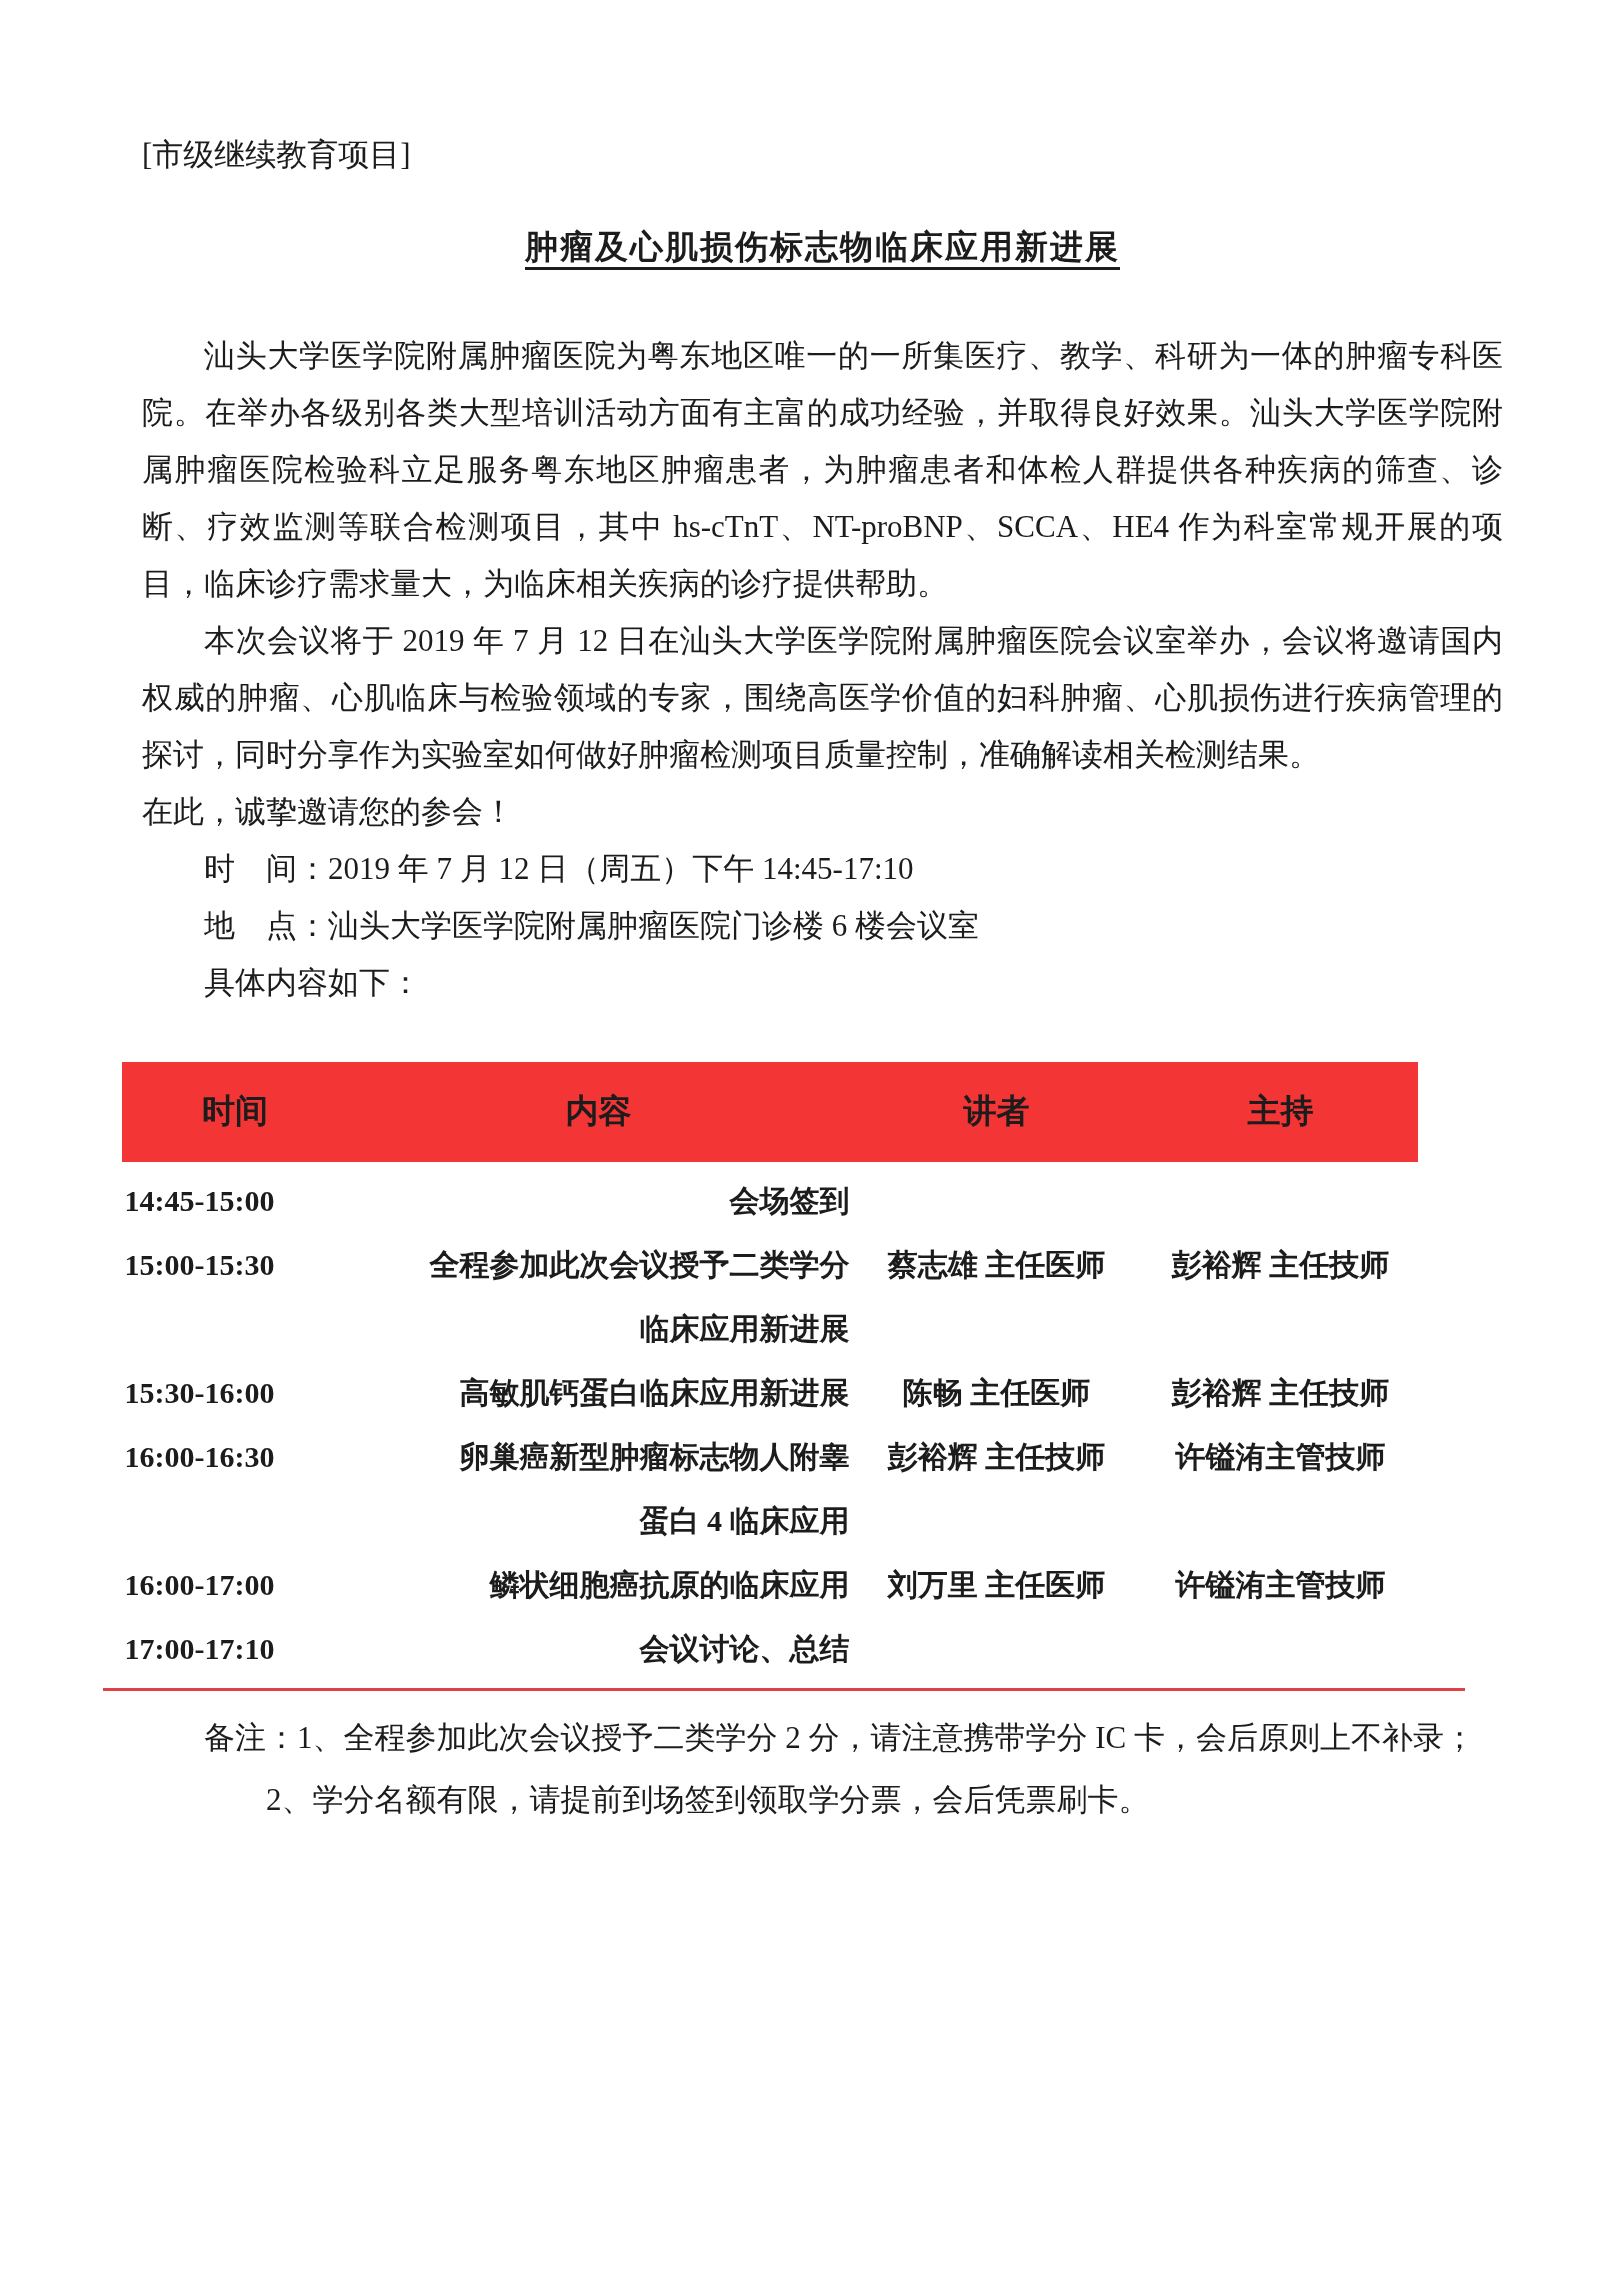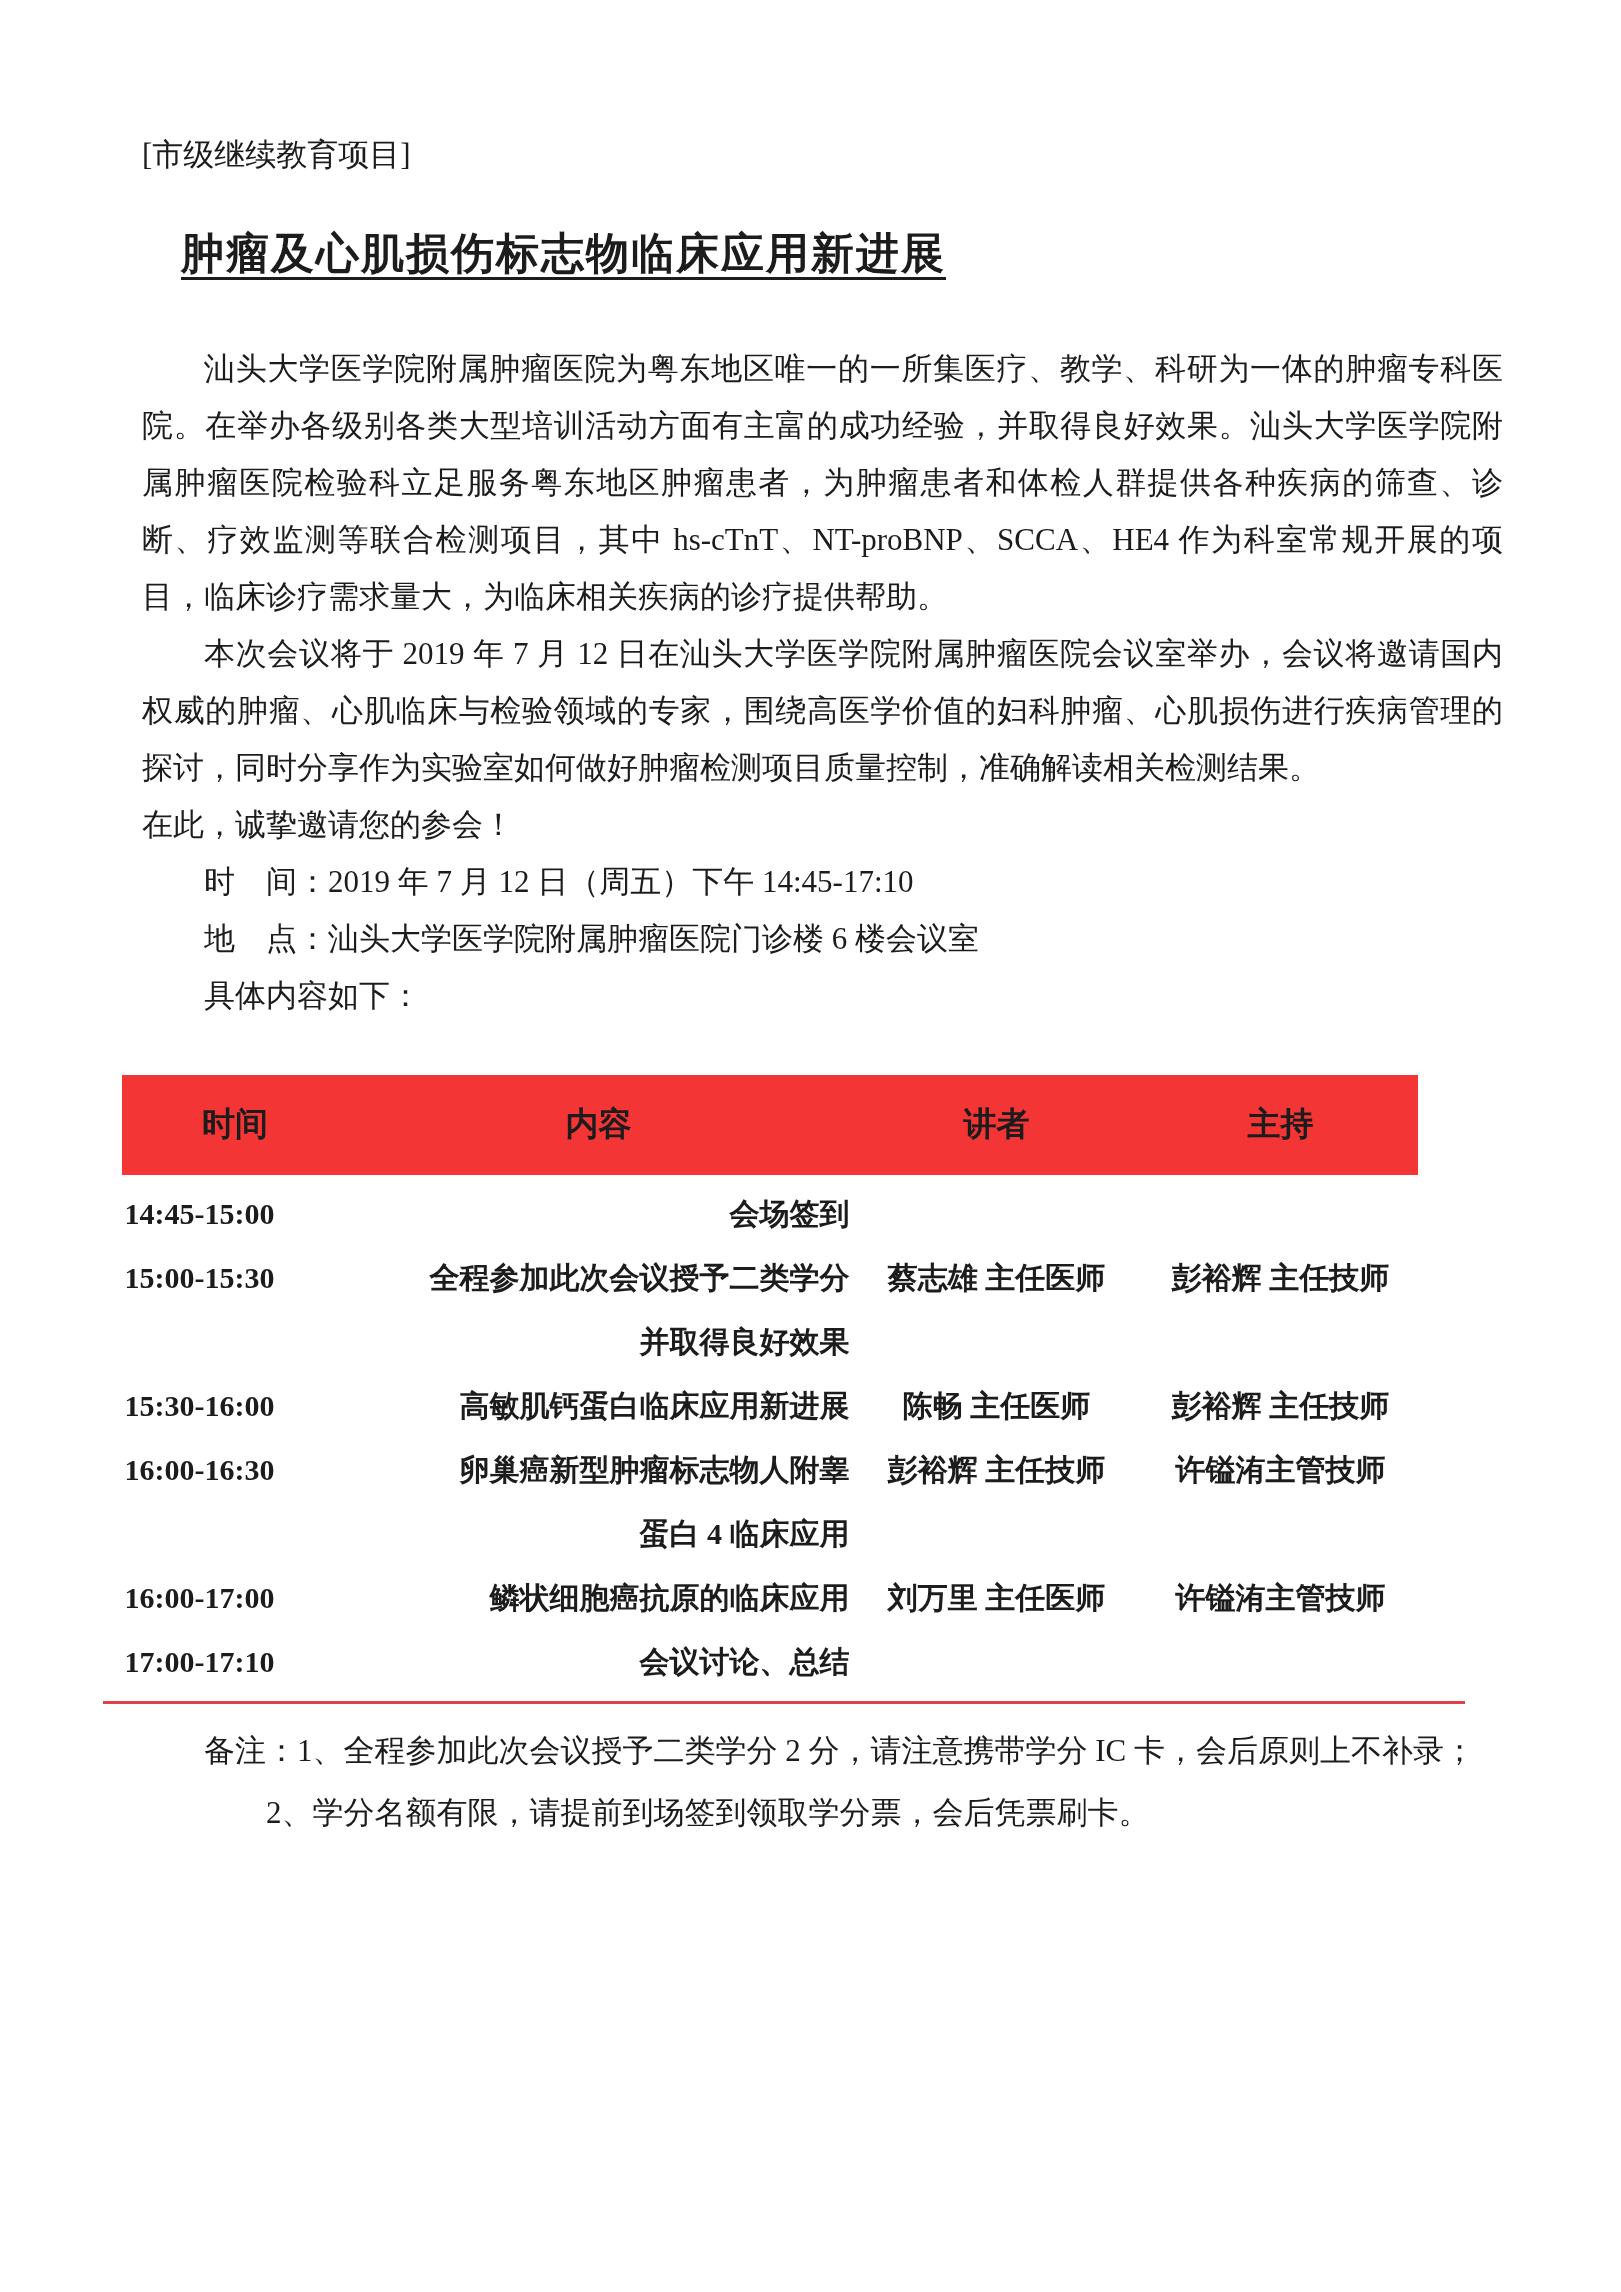--- a/index.html
+++ b/index.html
@@ -14,22 +14,23 @@
     padding: 113px 118px 0 142px;
     overflow: hidden;
   }
   .tagline {
     font-size: 31px;
     line-height: 39px;
     margin: 21.6px 0 0 0;
   }
   .doc-title {
     font-family: "Liberation Sans", "DejaVu Sans", sans-serif;
-    font-size: 43px;
+    font-size: 33px;
     font-weight: bold;
+    text-align: center;
     margin: 51px 39px 57px 39px;
     letter-spacing: 2px;
     text-decoration: underline;
     text-underline-offset: 8.8px;
     text-decoration-thickness: 2.9px;
   }
   .body-text p {
     font-size: 31px;
     line-height: 57px;
     margin: 0;
@@ -124,21 +125,21 @@
 
       </div>
       <div class="cell speaker"></div>
       <div class="cell host"></div>
     </div>
 
     <div class="schedule-row">
       <div class="cell time">15:00-15:30</div>
       <div class="cell content">
         <span class="content-line">全程参加此次会议授予二类学分</span>
-        <span class="content-line">并取得良好效果</span>
+        <span class="content-line">临床应用新进展</span>
       </div>
       <div class="cell speaker">蔡志雄 主任医师</div>
       <div class="cell host">彭裕辉 主任技师</div>
     </div>
 
     <div class="schedule-row">
       <div class="cell time">15:30-16:00</div>
       <div class="cell content">
         <span class="content-line">高敏肌钙蛋白临床应用新进展</span>
 

